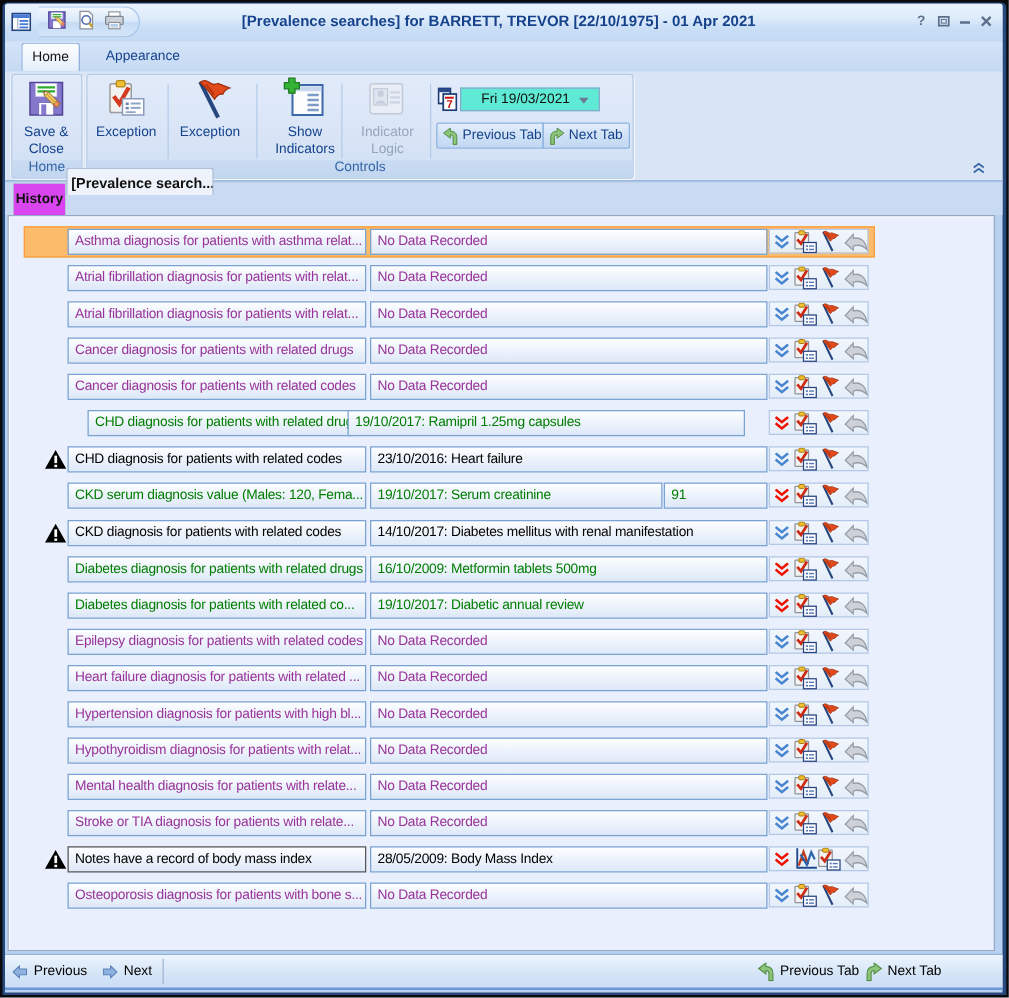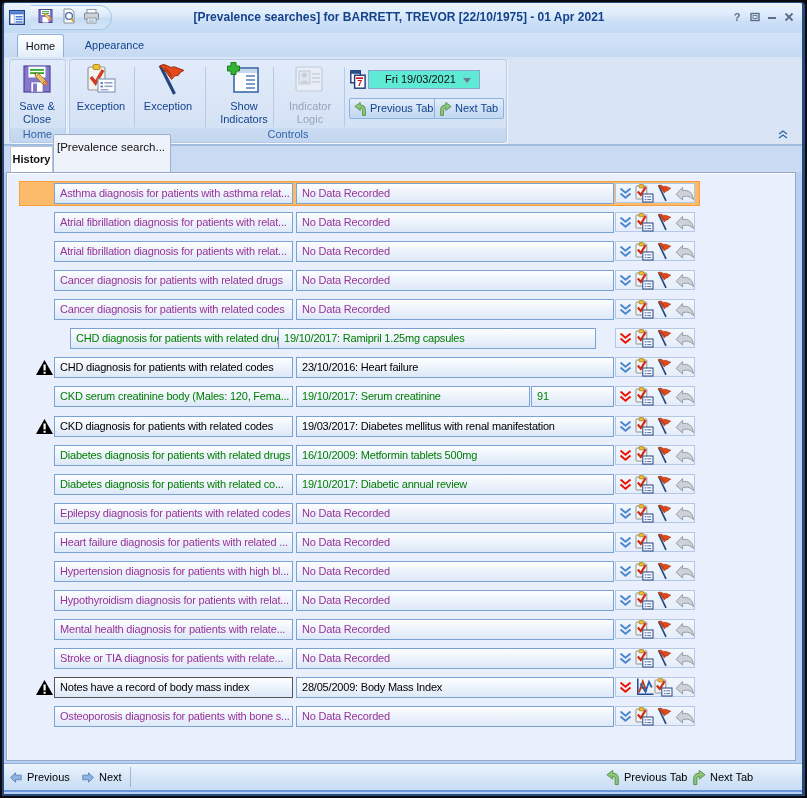--- a/index.html
+++ b/index.html
@@ -155,22 +155,22 @@
 <div class="tabbtn" style="left:434px;width:70px;border-radius:0 2px 2px 0"><svg class="abs" style="left:4px;top:3px" width="13" height="14" viewBox="0 0 15 16">
       <g transform="scale(-1,1) translate(-15,0)">
         <path d="M9.8,15.5 L9.8,9.5 C9.8,7.6 9.2,6.8 7.2,6.8 L7.2,9.8 L1,5.1 L7.2,0.4 L7.2,3.4 C11.5,3.4 13.2,5.5 13.2,9.5 L13.2,15.5 Z" fill="#8cc47a" stroke="#4e8a3e" stroke-width="0.9"></path>
       </g>
     </svg>Next Tab</div>
 <svg class="abs" style="left:778px;top:130px" width="10" height="9" viewBox="0 0 10 9">
 <path d="M1,4 L5,1 L9,4 M1,8 L5,5 L9,8" fill="none" stroke="#3565a8" stroke-width="1.4"></path>
 </svg>
 <div id="docktabs"></div>
 <div class="abs" style="left:4px;top:144px;width:798px;height:1px;background:#9db8de"></div>
-<div class="abs" style="left:10px;top:146px;width:43px;height:26px;background:#ffffff;border:1px solid #b8c2d8;border-bottom:none;border-radius:2px 2px 0 0;font-size:11px;font-weight:bold;color:#111;line-height:24px;text-align:center">History</div>
-<div class="abs" style="left:53px;top:134px;width:118px;height:40px;background:#eef2fa;border:1px solid #9fb0cc;border-bottom:none;border-radius:2px 2px 0 0;font-size:11.5px;font-weight:normal;color:#111;line-height:24px;padding-left:3px;white-space:nowrap;overflow:hidden">[Prevalence search...</div>
+<div class="abs" style="left:10px;top:146px;width:43px;height:26px;background:#d946ef;border:1px solid #b8c2d8;border-bottom:none;border-radius:2px 2px 0 0;font-size:11px;font-weight:bold;color:#111;line-height:24px;text-align:center">History</div>
+<div class="abs" style="left:53px;top:134px;width:118px;height:22px;background:#eef2fa;border:1px solid #9fb0cc;border-bottom:none;border-radius:2px 2px 0 0;font-size:11.5px;font-weight:bold;color:#111;line-height:24px;padding-left:3px;white-space:nowrap;overflow:hidden">[Prevalence search...</div>
 <div id="panel"></div>
 <div class="abs" style="left:19px;top:181px;width:681px;height:25px;background:#fcba6b;border:1px solid #f99d3e"></div>
 <div class="rbox" style="left:54px;top:183px;width:239px;border-color:#7aa2d2;color:#993399">Asthma diagnosis for patients with asthma relat...</div>
 <div class="rbox" style="left:296px;top:183px;width:318px;color:#993399">No Data Recorded</div>
 <div class="ibox" style="left:615px;top:183px"></div>
 <svg class="abs" style="left:619px;top:188px" width="13" height="12" viewBox="0 0 13 12">
     <path d="M1.5,0.6 L6.5,4.7 L11.5,0.6 M1.5,5.6 L6.5,9.7 L11.5,5.6" fill="none" stroke="#4a86cf" stroke-width="2"></path>
   </svg>
 <svg class="abs" style="left:635px;top:184px" width="19" height="19" viewBox="0 0 19 19">
     <rect x="1" y="2" width="10.8" height="13" rx="0.5" fill="#f2f2f0" stroke="#8f9399" stroke-width="1"></rect>
@@ -332,21 +332,21 @@
     <rect x="12.2" y="15" width="4" height="1.1" fill="#5578b4"></rect>
   </svg>
 <svg class="abs" style="left:655px;top:358px" width="17" height="18" viewBox="0 0 17 18">
     <line x1="3.6" y1="1.5" x2="11" y2="16.8" stroke="#26477e" stroke-width="1.7"></line>
     <path d="M3.4,1.7 Q5.2,0.3 7,1.7 Q8.8,3.1 10.6,2.3 L15.8,4.2 Q13.8,4.9 12.9,6.7 Q11,6.3 9.3,9 Q6.8,5.2 3.4,1.7 Z" fill="#e2491b" stroke="#9c2c0e" stroke-width="0.6"></path>
     <path d="M5.8,2.6 Q8.2,4.4 9.4,6.8" stroke="#b23611" stroke-width="1" fill="none"></path>
   </svg>
 <svg class="abs" style="left:675px;top:359px" width="20" height="17" viewBox="0 0 20 17">
     <path d="M1.2,9.4 L7.6,2.4 L7.6,5.7 C13.2,4.4 17.2,7.4 18.6,14.6 C14.4,10.6 10.8,10.7 7.6,11.8 L7.6,15 Z" fill="#ced2d8" stroke="#979da6" stroke-width="1"></path>
   </svg>
-<div class="rbox" style="left:54px;top:386px;width:239px;border-color:#7aa2d2;color:#007d00">CKD serum creatinine body (Males: 120, Fema...</div>
+<div class="rbox" style="left:54px;top:386px;width:239px;border-color:#7aa2d2;color:#007d00">CKD serum diagnosis value (Males: 120, Fema...</div>
 <div class="rbox" style="left:296px;top:386px;width:234px;color:#007d00">19/10/2017: Serum creatinine</div>
 <div class="rbox" style="left:531px;top:386px;width:83px;color:#007d00">91</div>
 <div class="ibox" style="left:615px;top:386px"></div>
 <svg class="abs" style="left:619px;top:391px" width="13" height="12" viewBox="0 0 13 12">
     <path d="M1.5,0.6 L6.5,4.7 L11.5,0.6 M1.5,5.6 L6.5,9.7 L11.5,5.6" fill="none" stroke="#ee1100" stroke-width="2"></path>
   </svg>
 <svg class="abs" style="left:635px;top:387px" width="19" height="19" viewBox="0 0 19 19">
     <rect x="1" y="2" width="10.8" height="13" rx="0.5" fill="#f2f2f0" stroke="#8f9399" stroke-width="1"></rect>
     <rect x="4" y="0.6" width="4.8" height="3.2" rx="1" fill="#f2bd2e" stroke="#a87f14" stroke-width="0.8"></rect>
     <path d="M2.8,7.5 L5.8,11 L10.6,3.2" fill="none" stroke="#cc2b16" stroke-width="2.2"></path>
@@ -363,21 +363,21 @@
   </svg>
 <svg class="abs" style="left:675px;top:388px" width="20" height="17" viewBox="0 0 20 17">
     <path d="M1.2,9.4 L7.6,2.4 L7.6,5.7 C13.2,4.4 17.2,7.4 18.6,14.6 C14.4,10.6 10.8,10.7 7.6,11.8 L7.6,15 Z" fill="#ced2d8" stroke="#979da6" stroke-width="1"></path>
   </svg>
 <svg class="abs" style="left:36px;top:419px" width="17" height="16" viewBox="0 0 17 16">
     <path d="M8.5,0 L17,15 L0,15 Z" fill="#000"></path>
     <rect x="7.5" y="4.5" width="2.2" height="6" fill="#fff"></rect>
     <rect x="7.5" y="11.8" width="2.2" height="1.9" fill="#fff"></rect>
   </svg>
 <div class="rbox" style="left:54px;top:416px;width:239px;border-color:#7aa2d2;color:#000000">CKD diagnosis for patients with related codes</div>
-<div class="rbox" style="left:296px;top:416px;width:318px;color:#000000">19/03/2017: Diabetes mellitus with renal manifestation</div>
+<div class="rbox" style="left:296px;top:416px;width:318px;color:#000000">14/10/2017: Diabetes mellitus with renal manifestation</div>
 <div class="ibox" style="left:615px;top:416px"></div>
 <svg class="abs" style="left:619px;top:421px" width="13" height="12" viewBox="0 0 13 12">
     <path d="M1.5,0.6 L6.5,4.7 L11.5,0.6 M1.5,5.6 L6.5,9.7 L11.5,5.6" fill="none" stroke="#4a86cf" stroke-width="2"></path>
   </svg>
 <svg class="abs" style="left:635px;top:417px" width="19" height="19" viewBox="0 0 19 19">
     <rect x="1" y="2" width="10.8" height="13" rx="0.5" fill="#f2f2f0" stroke="#8f9399" stroke-width="1"></rect>
     <rect x="4" y="0.6" width="4.8" height="3.2" rx="1" fill="#f2bd2e" stroke="#a87f14" stroke-width="0.8"></rect>
     <path d="M2.8,7.5 L5.8,11 L10.6,3.2" fill="none" stroke="#cc2b16" stroke-width="2.2"></path>
     <rect x="7.8" y="10" width="10.2" height="8" fill="#fdfdff" stroke="#24427e" stroke-width="1"></rect>
     <rect x="9.7" y="12.2" width="1.7" height="1.3" fill="#5578b4"></rect>

